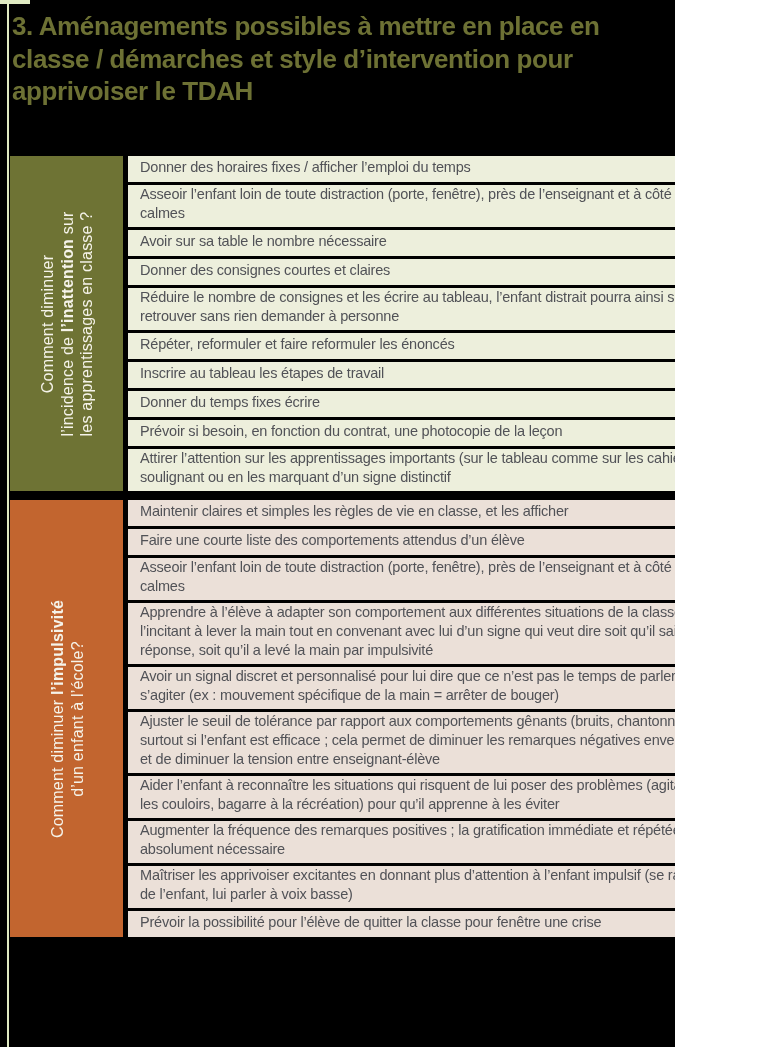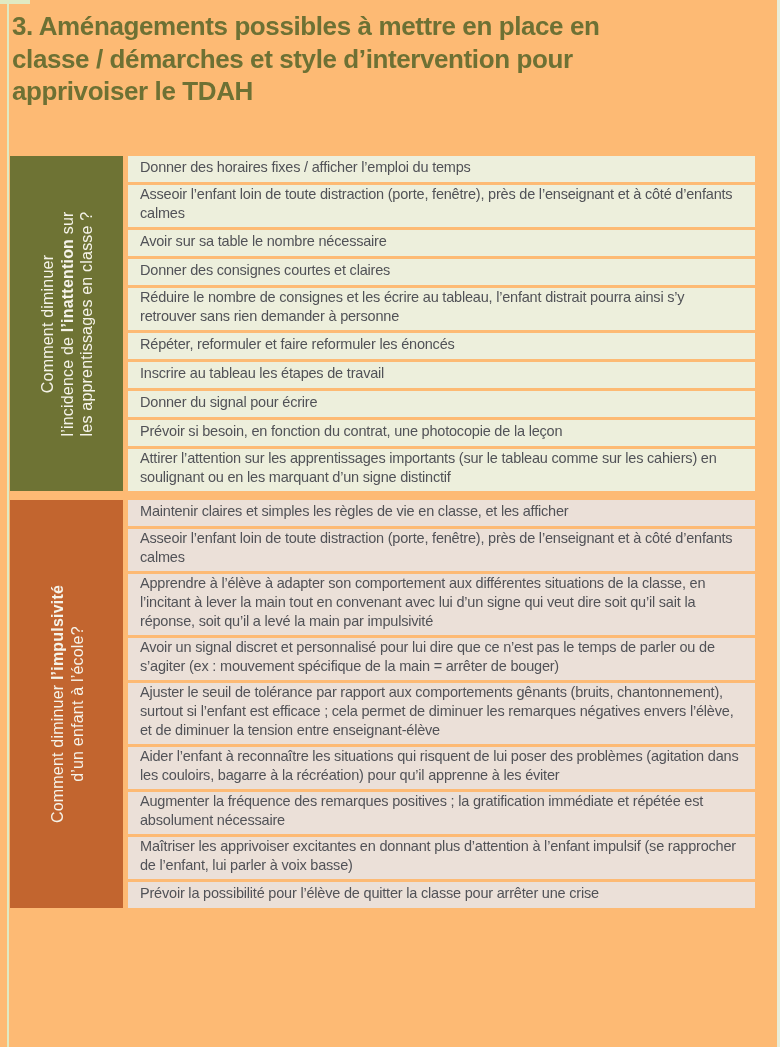--- a/index.html
+++ b/index.html
@@ -1,17 +1,17 @@
 <!DOCTYPE html>
 <html lang="fr" style="--title-olive: #6d7134; --sidebar-green: #6e7334; --row-green-bg: #edefdc; --sidebar-orange: #c2652f; --row-orange-bg: #ebe0d8; --body-text: #515257; --accent-line: #e0eac2; --accent-strip: #e9edd8;"><head>
 <meta charset="utf-8">
 <style>
   html,body{margin:0;padding:0;background:#fff;}
   body{width:780px;height:1047px;font-family:"Liberation Sans",sans-serif;}
-  .page{position:relative;width:780px;height:1047px;overflow:hidden;background:#fdba74;}
+  .page{position:relative;width:675px;height:1047px;overflow:hidden;background:#000000;}
 
   
   .deco-top{position:absolute;left:0;top:0;width:30px;height:4px;background:var(--accent-line,#e0eac2);}
   .deco-left{position:absolute;left:7px;top:0;width:2px;height:1047px;background:var(--accent-line,#e0eac2);}
   .deco-right{position:absolute;left:777px;top:0;width:3px;height:1047px;background:var(--accent-strip,#e9edd8);}
 
   .title{position:absolute;left:12px;top:10px;width:665px;margin:0;
          font-size:26px;line-height:32.5px;font-weight:bold;letter-spacing:-0.4px;
          color:var(--title-olive,#6d7134);}
 
@@ -59,40 +59,41 @@
         </div>
       </div>
       <div class="rows">
         <div class="row">Donner des horaires fixes / afficher l’emploi du temps</div>
         <div class="row">Asseoir l’enfant loin de toute distraction (porte, fenêtre), près de l’enseignant et à côté d’enfants calmes</div>
         <div class="row">Avoir sur sa table le nombre nécessaire</div>
         <div class="row">Donner des consignes courtes et claires</div>
         <div class="row">Réduire le nombre de consignes et les écrire au tableau, l’enfant distrait pourra ainsi s’y retrouver sans rien demander à personne</div>
         <div class="row">Répéter, reformuler et faire reformuler les énoncés</div>
         <div class="row">Inscrire au tableau les étapes de travail</div>
-        <div class="row">Donner du signal pour écrire</div>
+        <div class="row">Donner du temps fixes écrire</div>
         <div class="row">Prévoir si besoin, en fonction du contrat, une photocopie de la leçon</div>
         <div class="row">Attirer l’attention sur les apprentissages importants (sur le tableau comme sur les cahiers) en soulignant ou en les marquant d’un signe distinctif</div>
       </div>
     </section>
 
     <section class="sect sect-orange">
       <div class="sidebar">
         <div class="vtext vtext-orange">
           <span>Comment diminuer </span><b>l’impulsivité</b><br>
           <span>d’un enfant à l’école?</span>
         </div>
       </div>
       <div class="rows">
         <div class="row">Maintenir claires et simples les règles de vie en classe, et les afficher</div>
+        <div class="row">Faire une courte liste des comportements attendus d’un élève</div>
         <div class="row">Asseoir l’enfant loin de toute distraction (porte, fenêtre), près de l’enseignant et à côté d’enfants calmes</div>
         <div class="row">Apprendre à l’élève à adapter son comportement aux différentes situations de la classe, en l’incitant à lever la main tout en convenant avec lui d’un signe qui veut dire soit qu’il sait la réponse, soit qu’il a levé la main par impulsivité</div>
         <div class="row">Avoir un signal discret et personnalisé pour lui dire que ce n’est pas le temps de parler ou de s’agiter (ex : mouvement spécifique de la main = arrêter de bouger)</div>
         <div class="row">Ajuster le seuil de tolérance par rapport aux comportements gênants (bruits, chantonnement), surtout si l’enfant est efficace ; cela permet de diminuer les remarques négatives envers l’élève, et de diminuer la tension entre enseignant-élève</div>
         <div class="row">Aider l’enfant à reconnaître les situations qui risquent de lui poser des problèmes (agitation dans les couloirs, bagarre à la récréation) pour qu’il apprenne à les éviter</div>
         <div class="row">Augmenter la fréquence des remarques positives ; la gratification immédiate et répétée est absolument nécessaire</div>
         <div class="row">Maîtriser les apprivoiser excitantes en donnant plus d’attention à l’enfant impulsif (se rapprocher de l’enfant, lui parler à voix basse)</div>
-        <div class="row">Prévoir la possibilité pour l’élève de quitter la classe pour arrêter une crise</div>
+        <div class="row">Prévoir la possibilité pour l’élève de quitter la classe pour fenêtre une crise</div>
       </div>
     </section>
 
   </div>
 </div>
 
 </body></html>

